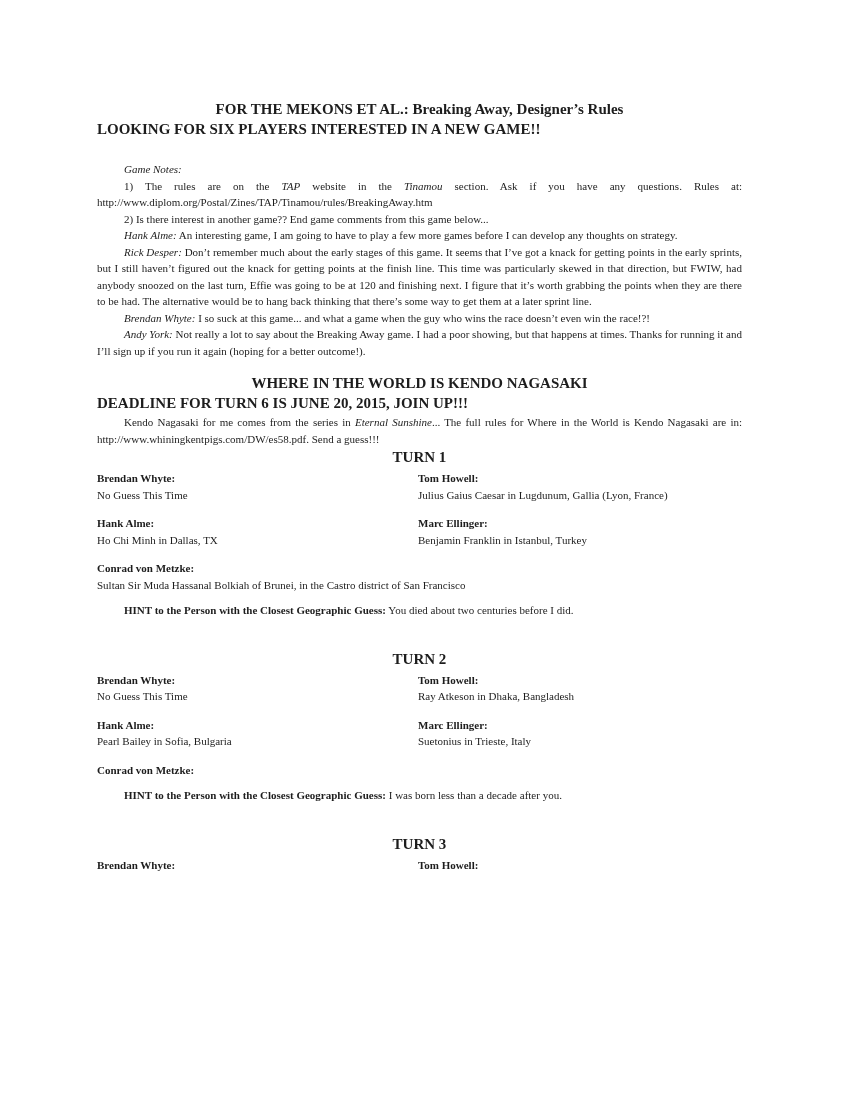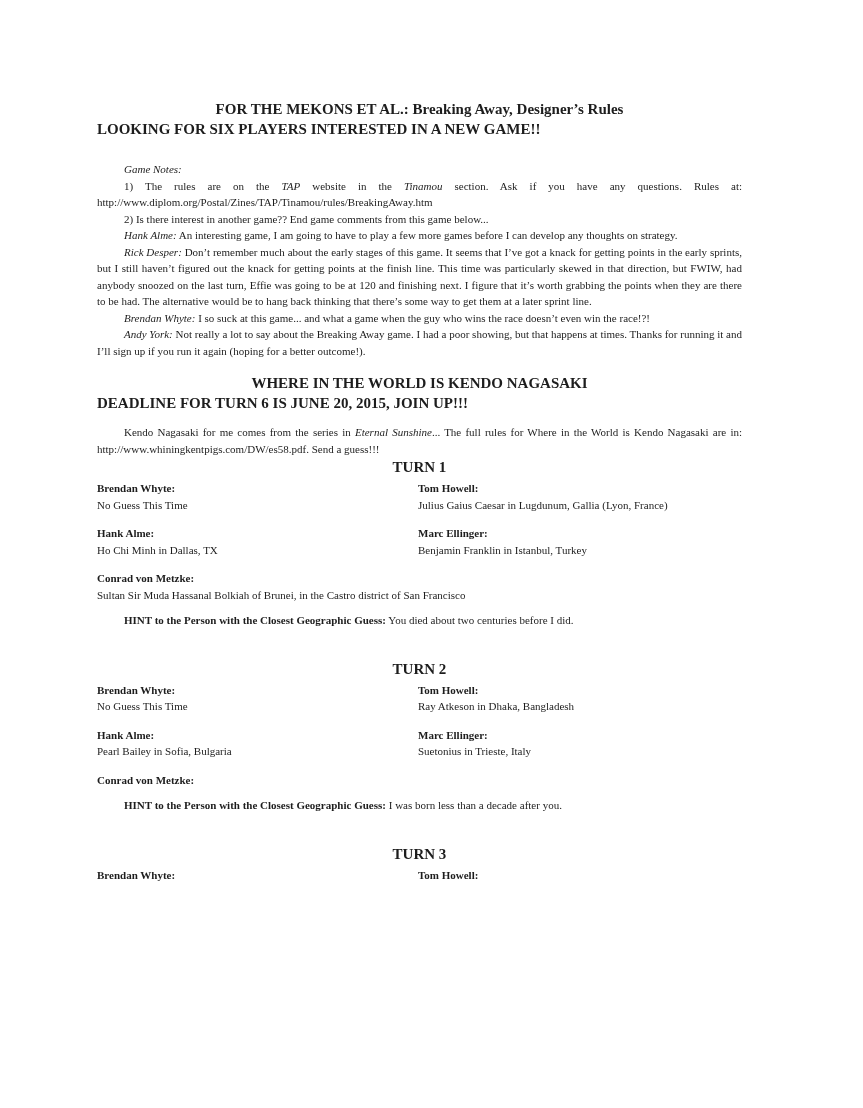--- a/index.html
+++ b/index.html
@@ -16,21 +16,21 @@
     padding: 99px 121px 0 97px;
   }
   h1, h2, h3 { margin: 0; font-size: 15px; line-height: 20px; font-weight: bold; }
   .center { text-align: center; }
   .paras { margin-top: 22px; }
   .paras p, .intro, .hint, .turn-grid { font-size: 11px; line-height: 16.5px; }
   p { margin: 0; text-indent: 27px; text-align: justify; }
   .italic { font-style: italic; }
   .speaker { font-style: italic; }
   .kendo-head { margin-top: 14px; }
-  .intro { margin-top: 11px; }
+  .intro { margin-top: 1px; }
   .turn-title { }
   .turn-title.later { margin-top: 30px; }
   .turn-grid {
     display: grid;
     grid-template-columns: 321px 324px;
     row-gap: 12px;
     margin-top: 3px;
   }
   .entry { white-space: nowrap; }
   .entry.full { grid-column: 1 / -1; white-space: normal; }

